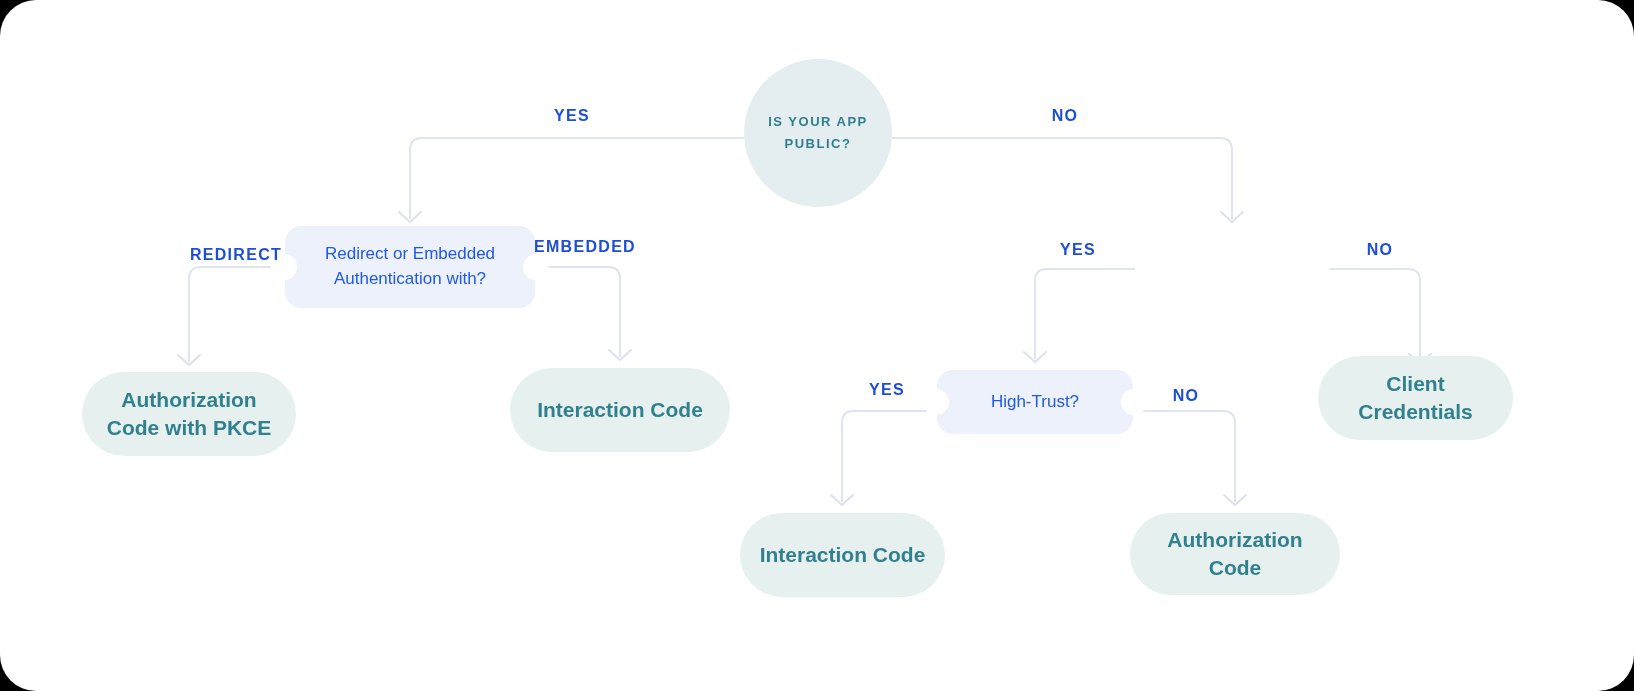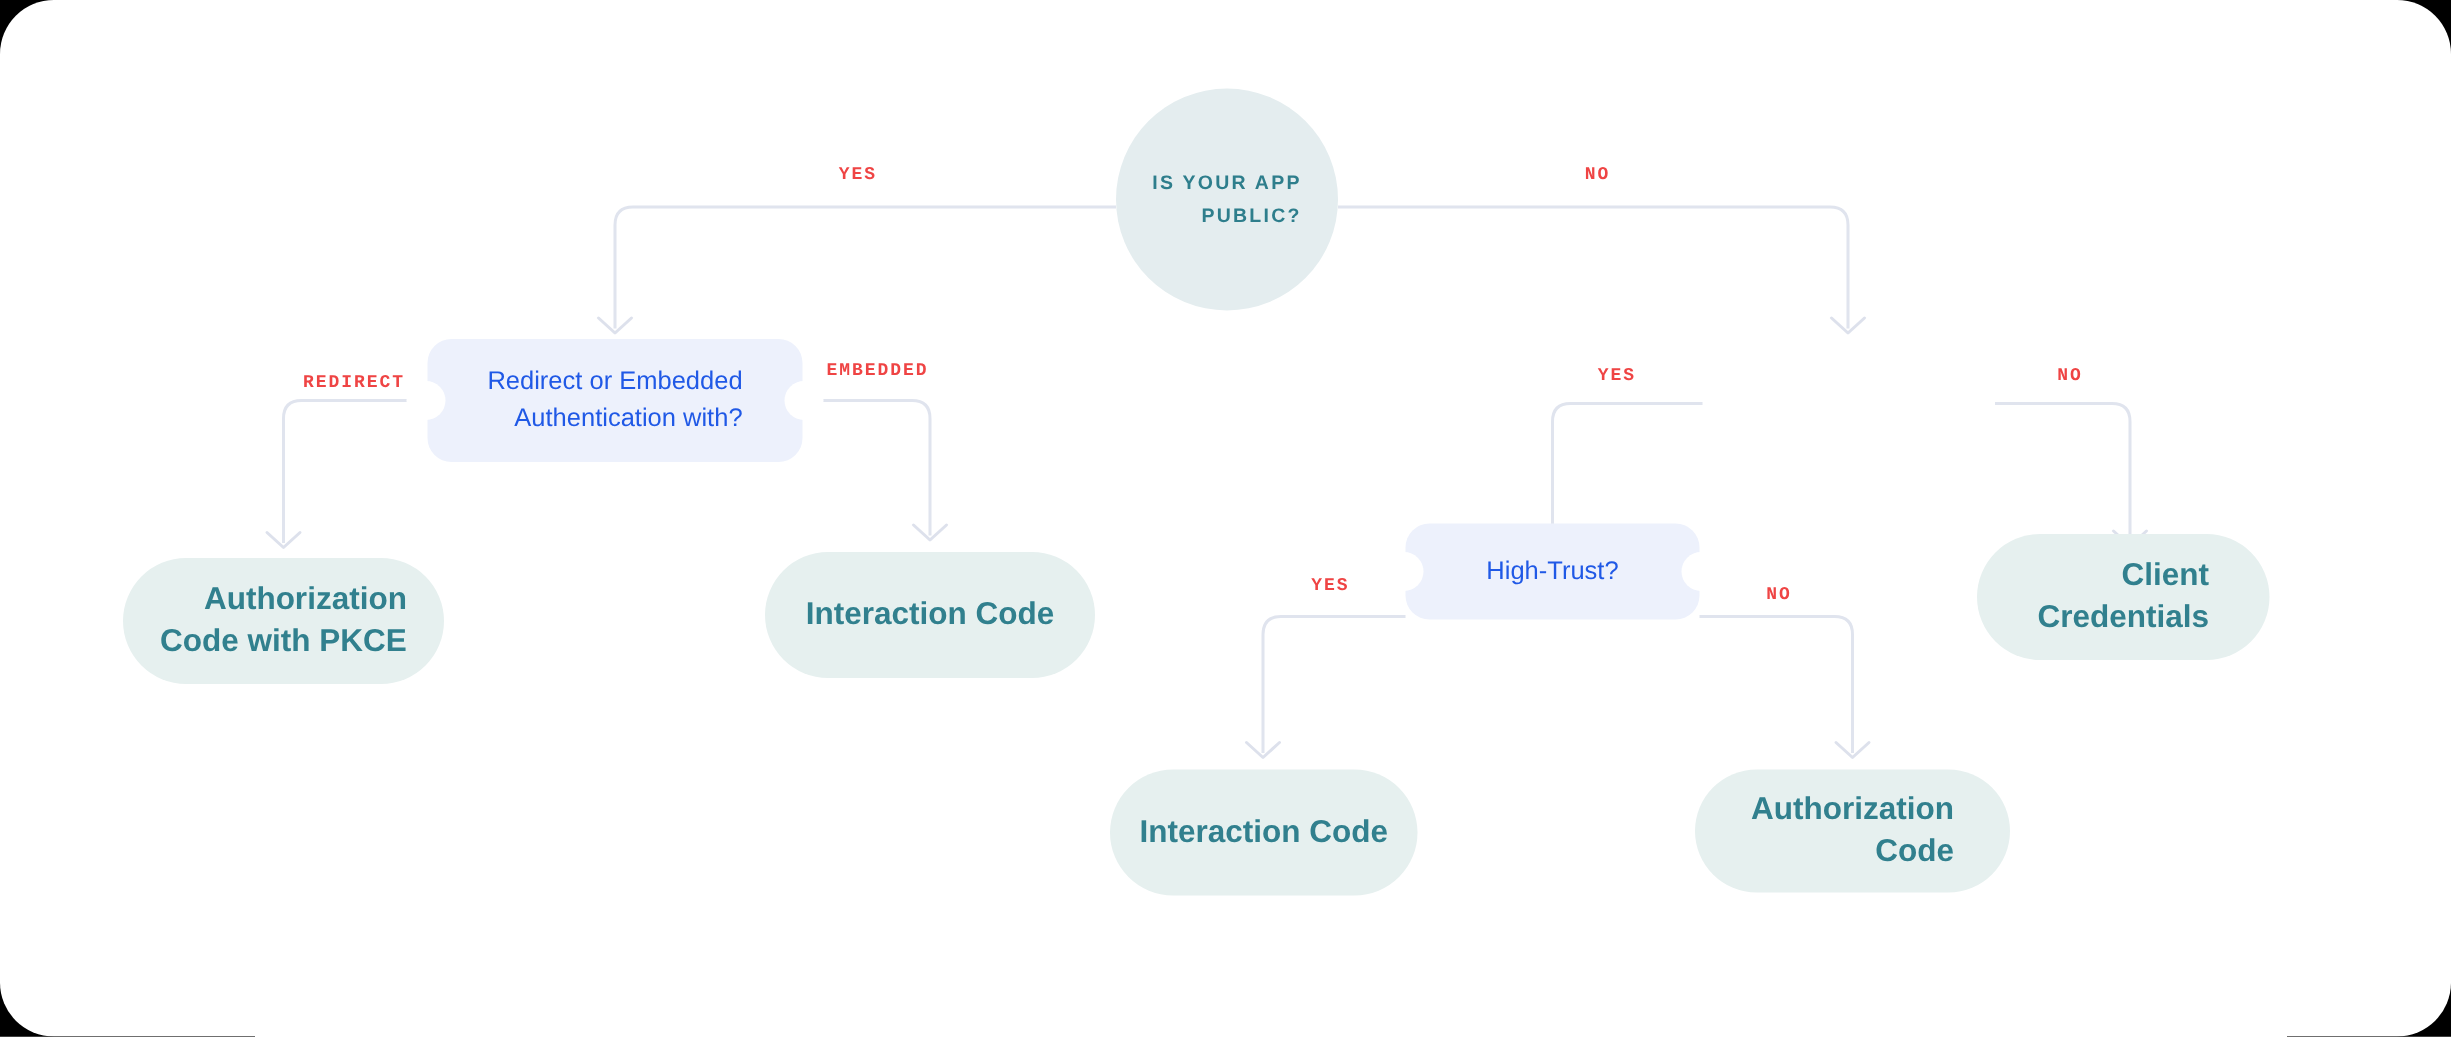--- a/index.html
+++ b/index.html
@@ -10,21 +10,21 @@
     border-radius:36px;
     overflow:hidden;
     font-family:"Liberation Sans","DejaVu Sans",sans-serif;
   }
   svg.edges{position:absolute;left:0;top:0;width:1634px;height:691px;}
   svg.edges path{stroke:#e0e4ee;stroke-width:2;fill:none;}
   svg.edges polyline{stroke:#dde1ec;stroke-width:2;fill:none;stroke-linecap:round;stroke-linejoin:round;}
   .node{
     position:absolute;
     display:flex;align-items:center;justify-content:center;
-    text-align:right;
+    text-align:center;
     white-space:pre-line;
   }
   .circle-node{
     border-radius:50%;
     background:#e4edef;
     color:#2e7e8c;
     font-size:13px;font-weight:700;
     letter-spacing:1.5px;line-height:1.7;
   }
   .decision-node{
@@ -43,25 +43,24 @@
   .decision-node::after{right:-14px;}
   .outcome-node{
     background:#e6f0ef;
     border-radius:44px;
     color:#31808e;
     font-size:21px;font-weight:700;line-height:1.35;
   }
   .edge-label{
     position:absolute;
     transform:translate(-50%,-50%);
-    color:#ef4444;
-    font-size:12px;font-weight:700;
+    color:#1d4ed8;
+    font-size:16px;font-weight:700;
     letter-spacing:1.3px;
     white-space:nowrap;
-    font-family:Liberation Mono, monospace;
   }
 </style>
 </head>
 <body>
 
 <div class="card">
 
   <svg class="edges" viewBox="0 0 1634 691">
     <g>
       <path d="M744 138 H422 Q410 138 410 150 V219"></path>
@@ -97,21 +96,21 @@
     </g>
   </svg>
 
   <div class="node circle-node" style="left:744px;top:59px;width:148px;height:148px;">IS YOUR APP
 PUBLIC?</div>
 
   <div class="node decision-node" style="left:285px;top:226px;width:250px;height:82px;">Redirect or Embedded
 Authentication with?</div>
 
 
-  <div class="node decision-node" style="left:937px;top:349px;width:196px;height:64px;">High-Trust?</div>
+  <div class="node decision-node" style="left:937px;top:370px;width:196px;height:64px;">High-Trust?</div>
 
   <div class="node outcome-node" style="left:82px;top:372px;width:214px;height:84px;">Authorization
 Code with PKCE</div>
 
   <div class="node outcome-node" style="left:510px;top:368px;width:220px;height:84px;">Interaction Code</div>
 
   <div class="node outcome-node" style="left:1318px;top:356px;width:195px;height:84px;">Client
 Credentials</div>
 
   <div class="node outcome-node" style="left:740px;top:513px;width:205px;height:84px;">Interaction Code</div>

